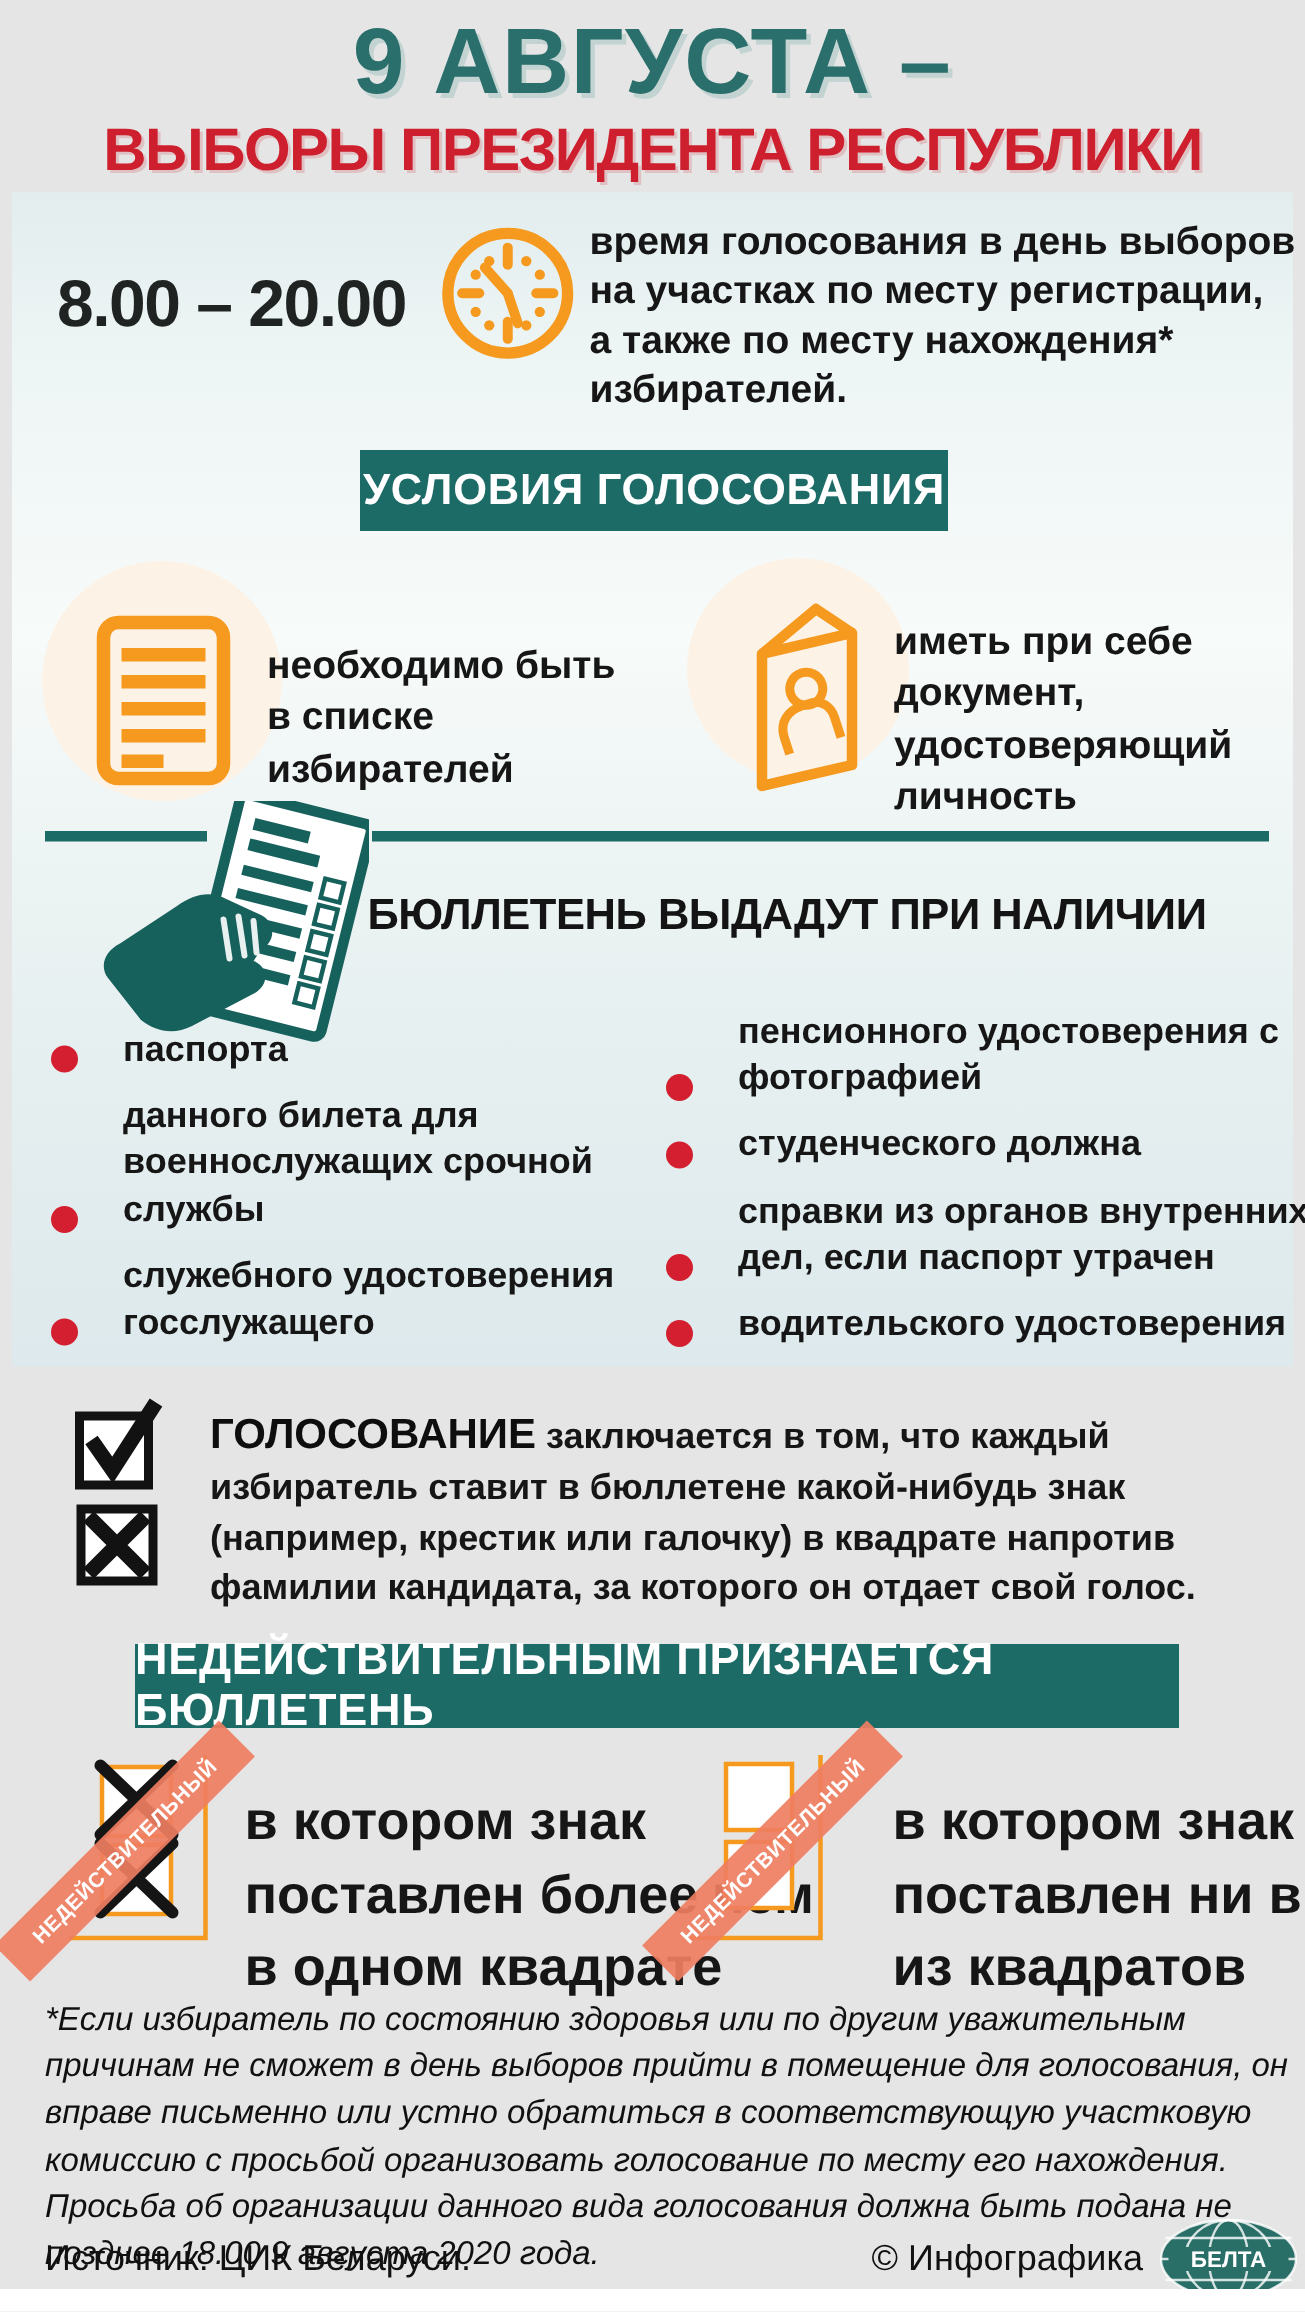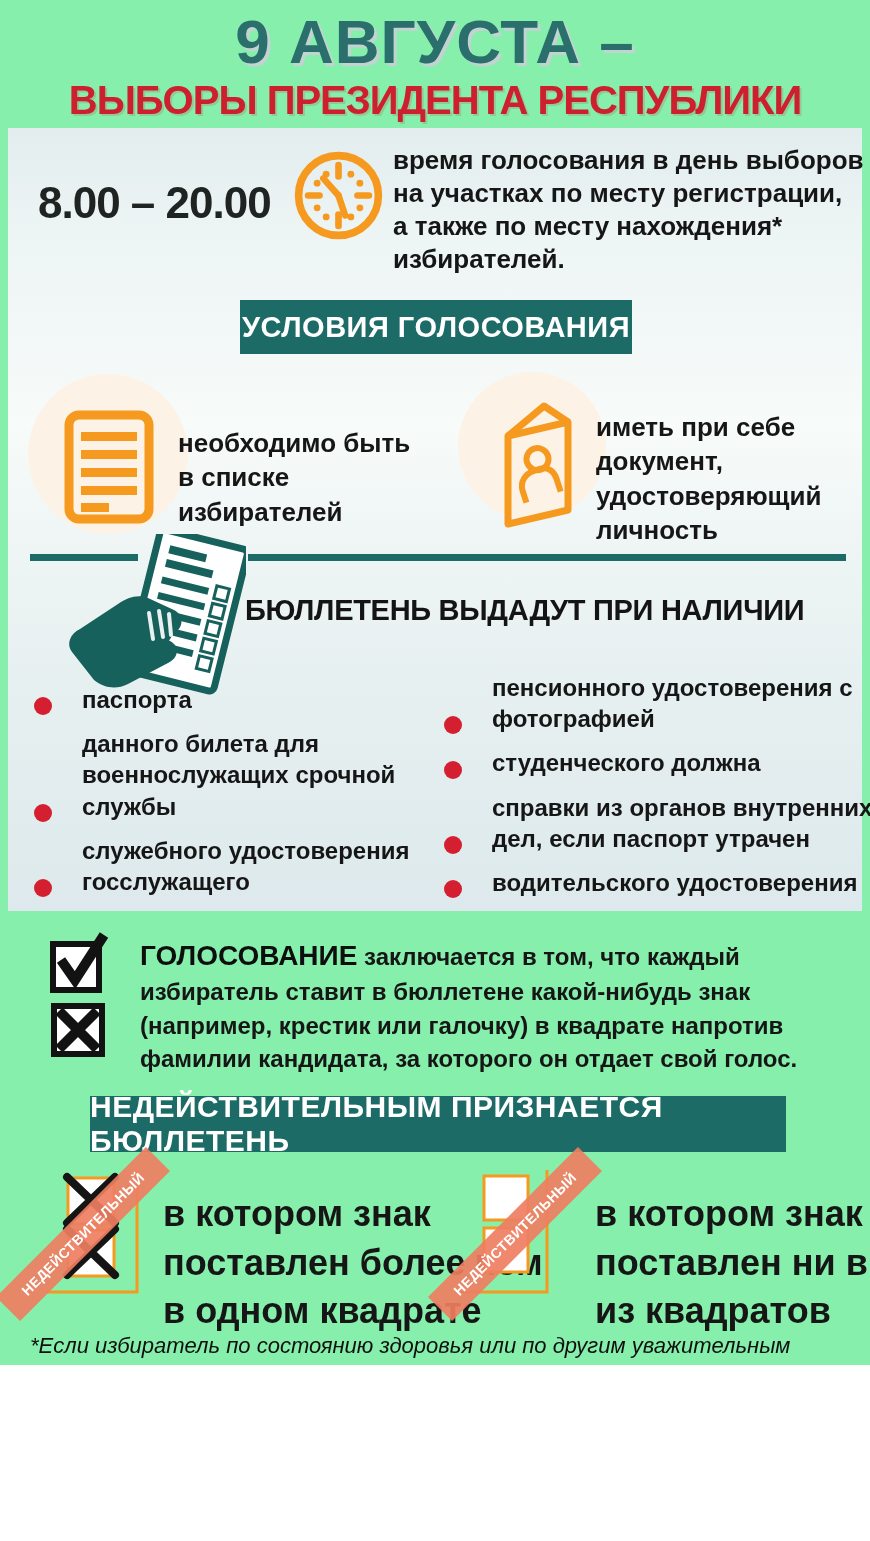--- a/index.html
+++ b/index.html
@@ -1,16 +1,16 @@
 <!DOCTYPE html>
 <html lang="ru"><head>
 <meta charset="utf-8">
 <style>
   html,body{margin:0;padding:0;background:#ffffff;}
-  .page{position:relative;width:870px;height:1365px;background:#86efac;overflow:hidden;
+  .page{position:relative;width:870px;height:1526px;background:#e5e5e5;overflow:hidden;
         font-family:"Liberation Sans",sans-serif;color:#1b1b1b;}
   .abs{position:absolute;}
   .pre{white-space:pre;}
   
   .title1{top:6px;left:0;width:870px;text-align:center;font-size:62px;font-weight:bold;
           color:#2a6f6b;letter-spacing:1px;text-shadow:3px 3px 0 #c2d3d2;}
   .title2{top:78px;left:0;width:870px;text-align:center;font-size:40px;font-weight:bold;
           color:#cd1f2e;letter-spacing:-1px;text-shadow:2px 2px 0 rgba(205,31,46,.18);}
   
   .panel{left:8px;top:128px;width:854px;height:783px;

